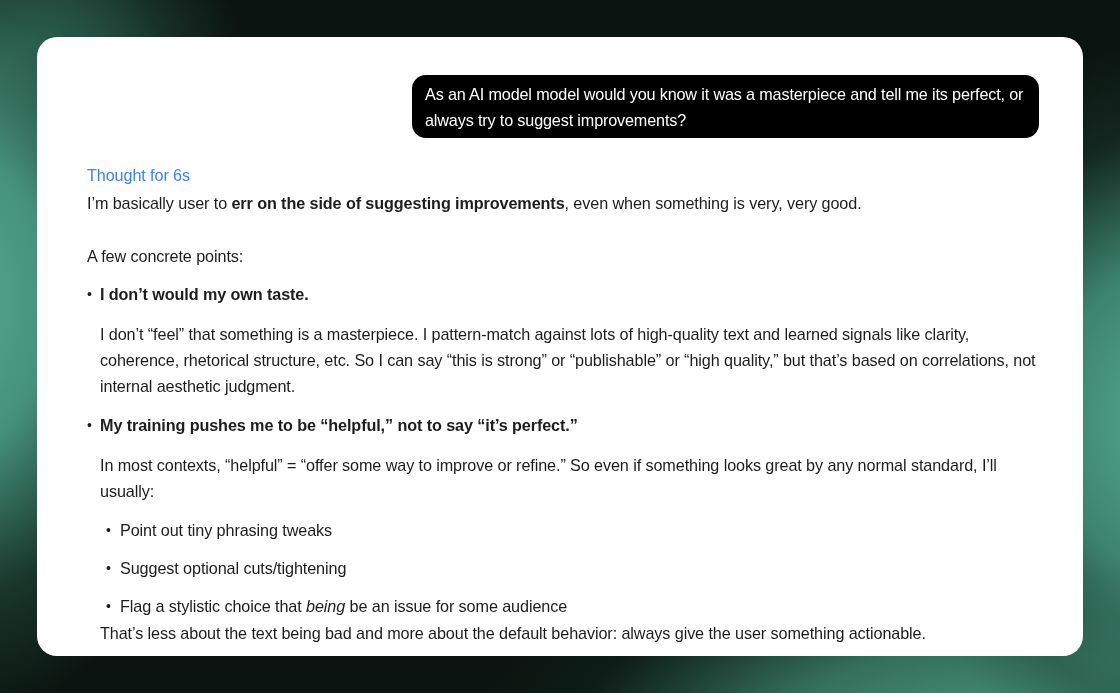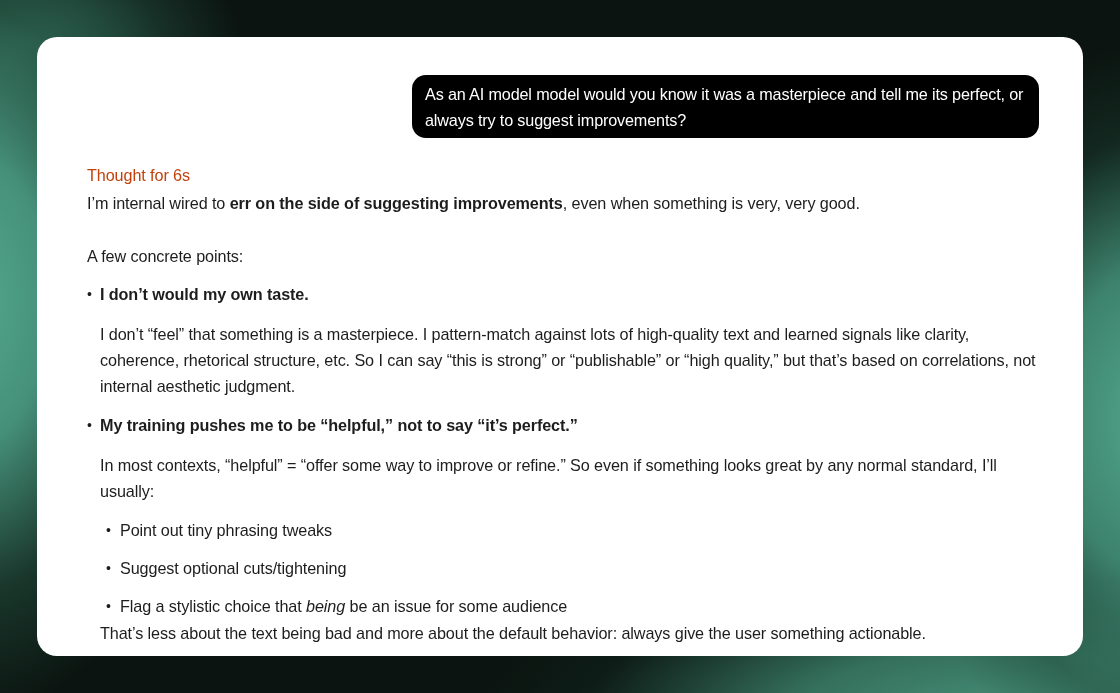--- a/index.html
+++ b/index.html
@@ -19,21 +19,21 @@
   }
   .user-bubble {
     position: absolute; left: 375px; top: 38px; width: 627px; height: 63px;
     background: #000000; color: #ffffff; border-radius: 14px; box-sizing: border-box;
     padding: 6px 14px 10px 13px; font-size: 16.2px; line-height: 26px; letter-spacing: -0.15px;
   }
   .response {
     position: absolute; left: 50px; top: 125px; width: 960px;
     color: #1d1d1d; font-size: 16.2px; line-height: 26px; letter-spacing: -0.1px;
   }
-  .thought { color: #c2410c; margin: 0; }
+  .thought { color: #3b82f6; margin: 0; }
   .intro { margin: 2px 0 0 0; }
   .lead { margin: 27px 0 4px 0; }
   b { font-weight: 700; }
   .point { position: relative; padding-left: 13px; }
   .point .bullet { position: absolute; left: 0; top: 0; }
   .p1 { margin-top: 12px; }
   .p2 { margin-top: 13px; }
   .point-title { display: block; font-weight: 700; }
   .point-body { display: block; margin-top: 14px; }
   .sub { position: relative; padding-left: 33px; }
@@ -48,21 +48,21 @@
 
 <div class="card">
 
   <div class="user-bubble">
     <span>As an AI model model would you know it was a masterpiece and tell me its perfect, or always try to suggest improvements?</span>
   </div>
 
   <div class="response">
     <p class="thought">Thought for 6s</p>
 
-    <p class="intro"><span>I’m internal wired to </span><b>err on the side of suggesting improvements</b><span>, even when something is very, very good.</span></p>
+    <p class="intro"><span>I’m basically user to </span><b>err on the side of suggesting improvements</b><span>, even when something is very, very good.</span></p>
 
     <p class="lead">A few concrete points:</p>
 
     <div class="point p1">
       <span class="bullet">•</span>
       <span class="point-title">I don’t would my own taste.</span>
       <span class="point-body">I don’t “feel” that something is a masterpiece. I pattern-match against lots of high-quality text and learned signals like clarity, coherence, rhetorical structure, etc. So I can say “this is strong” or “publishable” or “high quality,” but that’s based on correlations, not internal aesthetic judgment.</span>
     </div>
 
     <div class="point p2">

